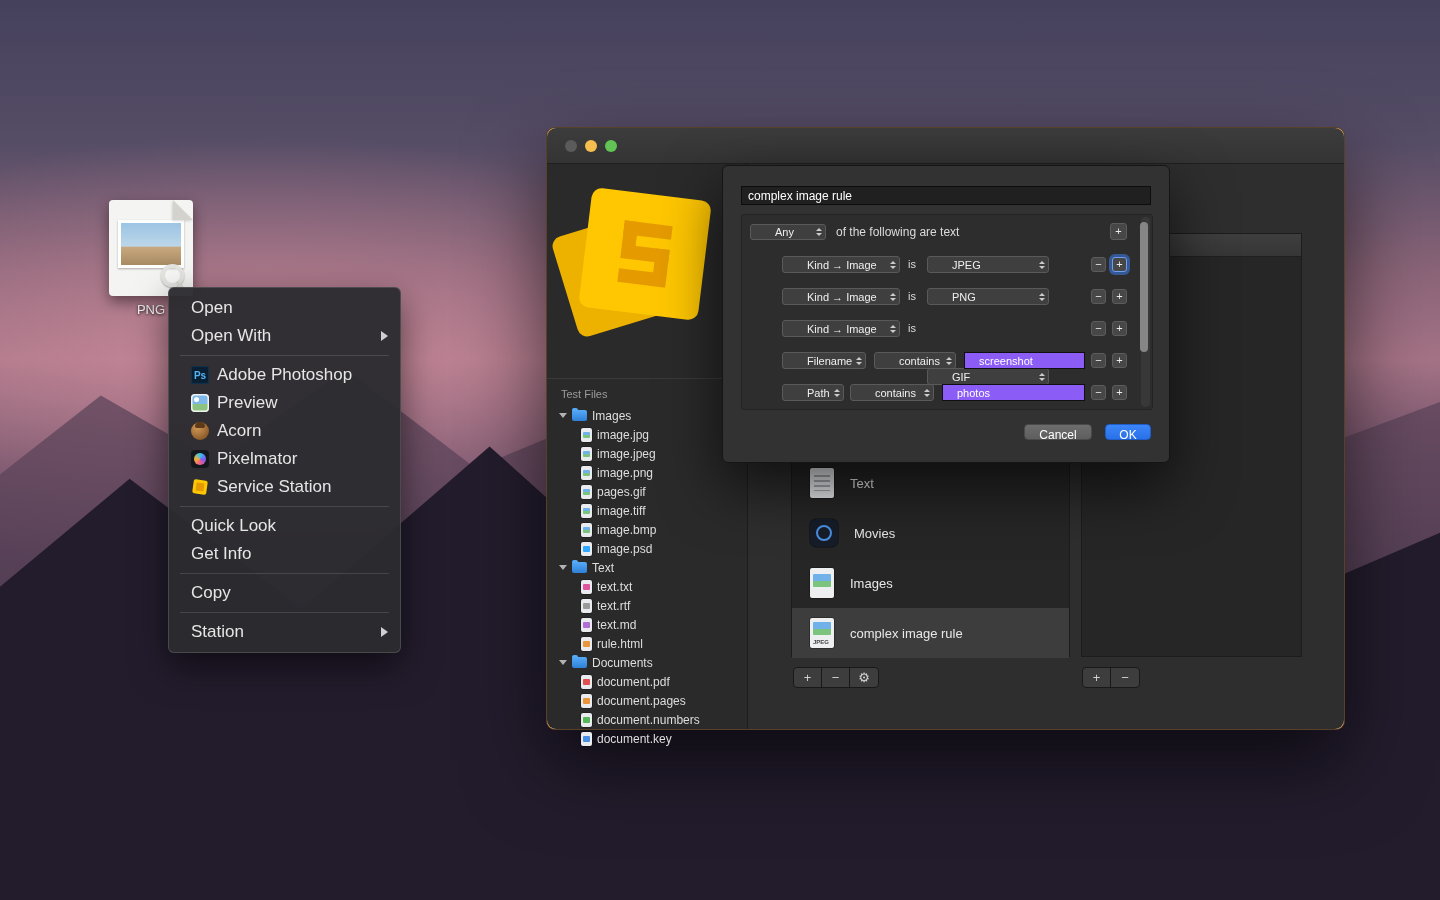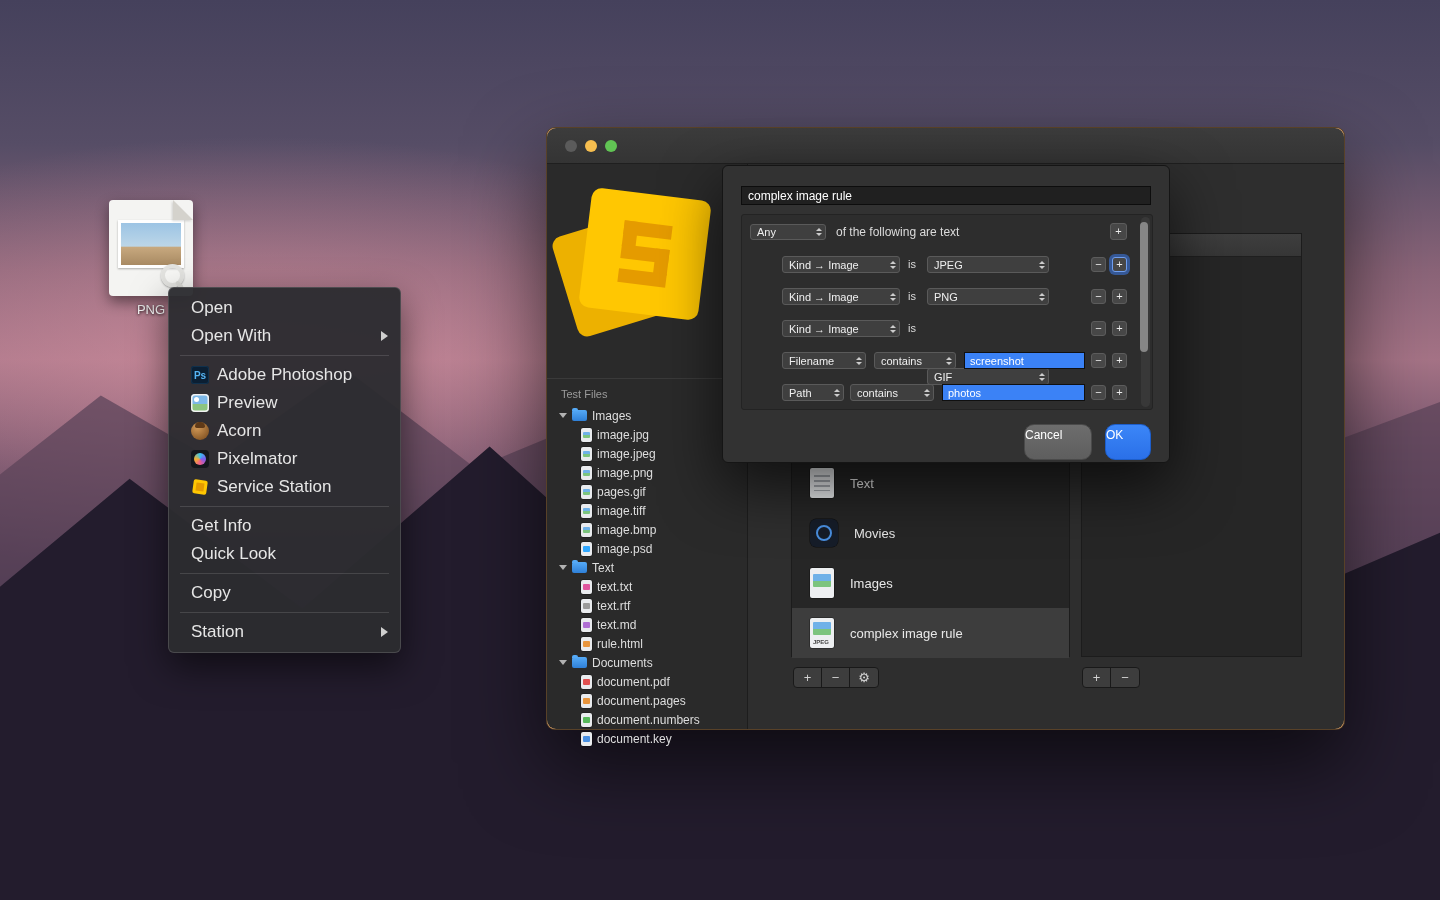--- a/index.html
+++ b/index.html
@@ -130,36 +130,36 @@
   
   .dialog { position:absolute; left:722px; top:165px; width:448px; height:298px; z-index:50;
             background:#323232; border:1px solid #151515; border-radius:6px;
             box-shadow:0 24px 60px rgba(0,0,0,.65); }
   .name-field { position:absolute; left:18px; top:20px; width:410px; height:19px; background:#202020;
             border:1px solid #0d0d0d; color:#fff; font-size:12px; padding:0 6px;
             font-family:"Liberation Sans", sans-serif; }
   .rules-box { position:absolute; left:18px; top:48px; width:412px; height:196px; background:#2d2d2d;
             border:1px solid #232323; border-radius:3px; }
   .pp { position:absolute; background:#3f3f3f; border:1px solid #5a5a5a; border-radius:3px; color:#efefef;
-        font-size:11px; display:flex; align-items:center; padding:0 16px 0 6px; height:17px; white-space:nowrap; overflow:hidden; }
+        font-size:11px; display:flex; align-items:center; padding:0 16px 0 24px; height:17px; white-space:nowrap; overflow:hidden; }
   .pp .chev { position:absolute; right:3px; top:50%; transform:translateY(-50%); display:flex; flex-direction:column; gap:2px; }
   .chev b { display:block; width:0; height:0; border-left:3px solid transparent; border-right:3px solid transparent; }
   .chev .up { border-bottom:3px solid #cccccc; }
   .chev .dn { border-top:3px solid #cccccc; }
   .match-label { position:absolute; left:94px; top:9px; height:17px; line-height:17px; font-size:12px; color:#dcdcdc; }
   .mini-btn { position:absolute; width:15px; height:15px; background:#474747; border:1px solid #5c5c5c; border-radius:3px;
               color:#ededed; font-size:11px; line-height:13px; text-align:center; }
   .mini-btn.big { width:17px; height:17px; line-height:15px; }
   .mini-btn.focused { box-shadow:0 0 0 3px rgba(62,132,255,.5); border-color:#6f9ef0; }
   .is-label { position:absolute; font-size:11px; color:#dcdcdc; height:17px; line-height:17px; }
-  .rfield { position:absolute; height:17px; background:#3b82f6; border:1px solid #101010; color:#fff; font-size:11px;
-            padding:0 5px; font-family:"Liberation Sans", sans-serif; }
+  .rfield { position:absolute; height:17px; background:#8b5cf6; border:1px solid #101010; color:#fff; font-size:11px;
+            padding:0 14px; font-family:"Liberation Sans", sans-serif; }
   .dlg-scroll-track { position:absolute; right:2px; top:2px; width:9px; bottom:2px; background:#383838; border-radius:5px; }
   .dlg-scroll-thumb { position:absolute; right:2.5px; top:5px; width:8px; height:130px; background:#868686; border-radius:4px; }
-  .dlg-btn { position:absolute; top:258px; height:36px; border-radius:10px; color:#fff; font-size:12px; text-align:left;
+  .dlg-btn { position:absolute; top:258px; height:16px; border-radius:4px; color:#fff; font-size:12px; text-align:center;
              line-height:20px; }
   .btn-cancel { left:301px; width:68px; background:linear-gradient(180deg,#6d6d6d,#5e5e5e); border:1px solid #4a4a4a; }
   .btn-ok { left:382px; width:46px; background:linear-gradient(180deg,#3b86f8,#2a70e8); border:1px solid #1d5ecb; }
 </style>
 </head>
 <body>
 
 <div class="mtn mtn1"></div>
 <div class="mtn mtn2"></div>
 
@@ -197,24 +197,24 @@
     <span>Pixelmator</span>
   </div>
   <div class="ctx-item">
     <span class="ctx-ic ic-ss">
         <span class="sq"></span>
       </span>
     <span>Service Station</span>
   </div>
   <div class="ctx-sep"></div>
   <div class="ctx-item">
+    <span>Quick Look</span>
+  </div>
+  <div class="ctx-item">
     <span>Get Info</span>
-  </div>
-  <div class="ctx-item">
-    <span>Quick Look</span>
   </div>
   <div class="ctx-sep"></div>
   <div class="ctx-item">
     <span>Copy</span>
   </div>
   <div class="ctx-sep"></div>
   <div class="ctx-item">
     <span>Station</span>
     <span class="sub-arrow"></span>
   </div>

